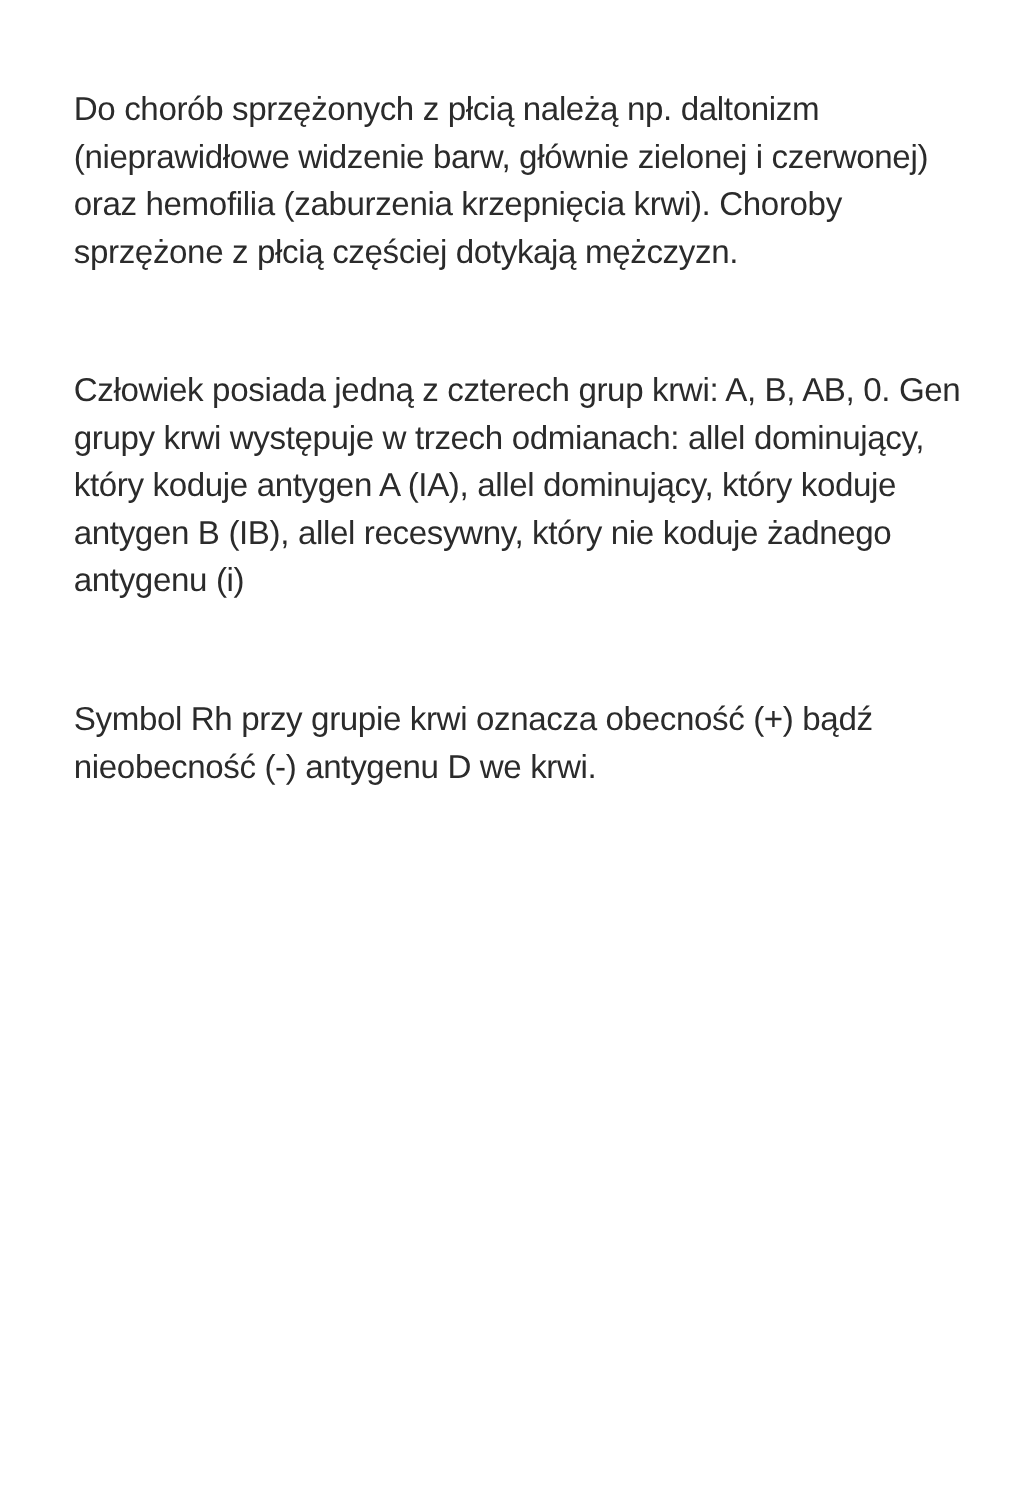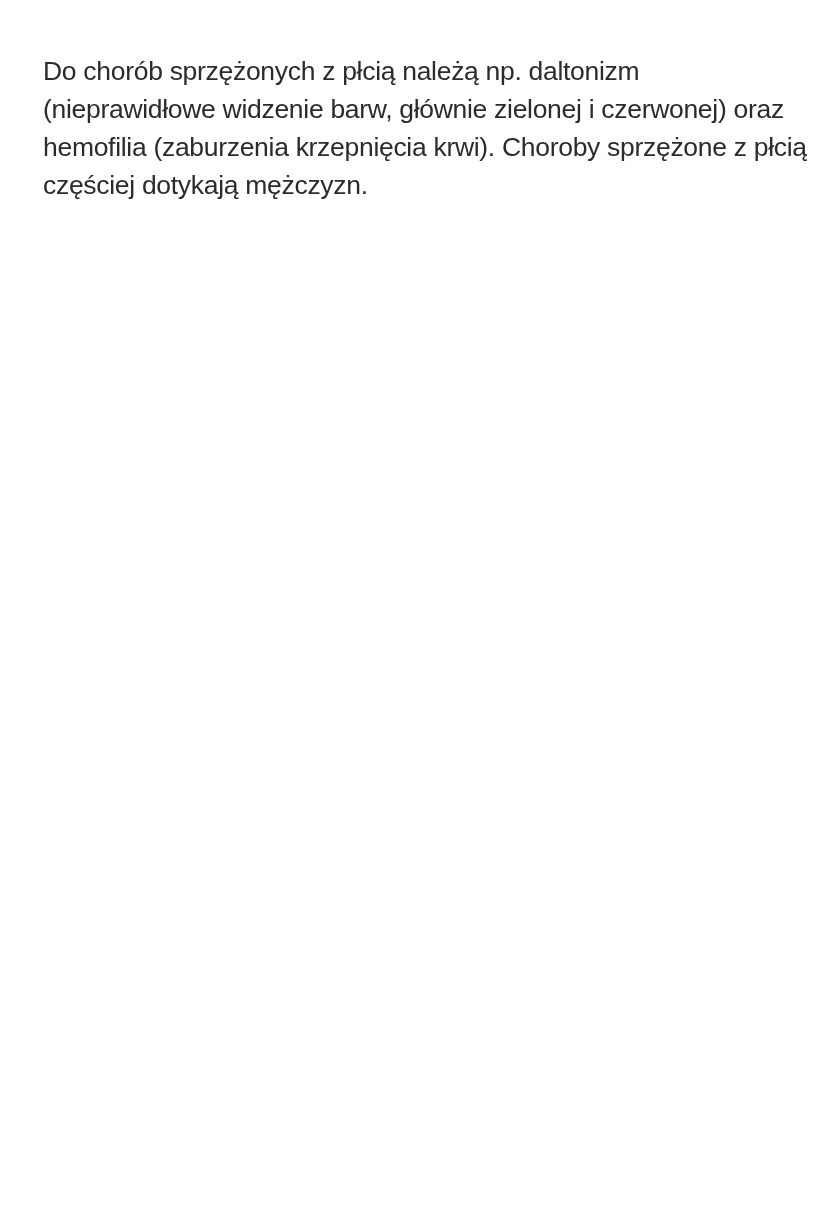--- a/index.html
+++ b/index.html
@@ -19,24 +19,26 @@
       top: 52px;
       width: 770px;
       font-family: "Liberation Sans", "DejaVu Sans", sans-serif;
       font-size: 26.5px;
       line-height: 38px;
       color: #2b2b2b;
       font-weight: 400;
       letter-spacing: -0.3px;
     }
     .doc p {
-      margin: 0;
+      margin: 16px;
     }
     .p1 { margin-bottom: 73px !important; }
     .p2 { margin-bottom: 73px !important; }
     .p3 { margin-bottom: 16px !important; }
   </style>
 </head>
 <body>
 
 <main class="doc">
   <p class="p1">Do chorób sprzężonych z płcią należą np. daltonizm (nieprawidłowe widzenie barw, głównie zielonej i czerwonej) oraz hemofilia (zaburzenia krzepnięcia krwi). Choroby sprzężone z płcią częściej dotykają mężczyzn.</p>
+  <p class="p2">Człowiek posiada jedną z czterech grup krwi: A, B, AB, 0. Gen grupy krwi występuje w trzech odmianach: allel dominujący, który koduje antygen A (IA), allel dominujący, który koduje antygen B (IB), allel recesywny, który nie koduje żadnego antygenu (i)</p>
+  <p class="p4">Symbol Rh przy grupie krwi oznacza obecność (+) bądź nieobecność (-) antygenu D we krwi.</p>
 </main>
 
 </body></html>

